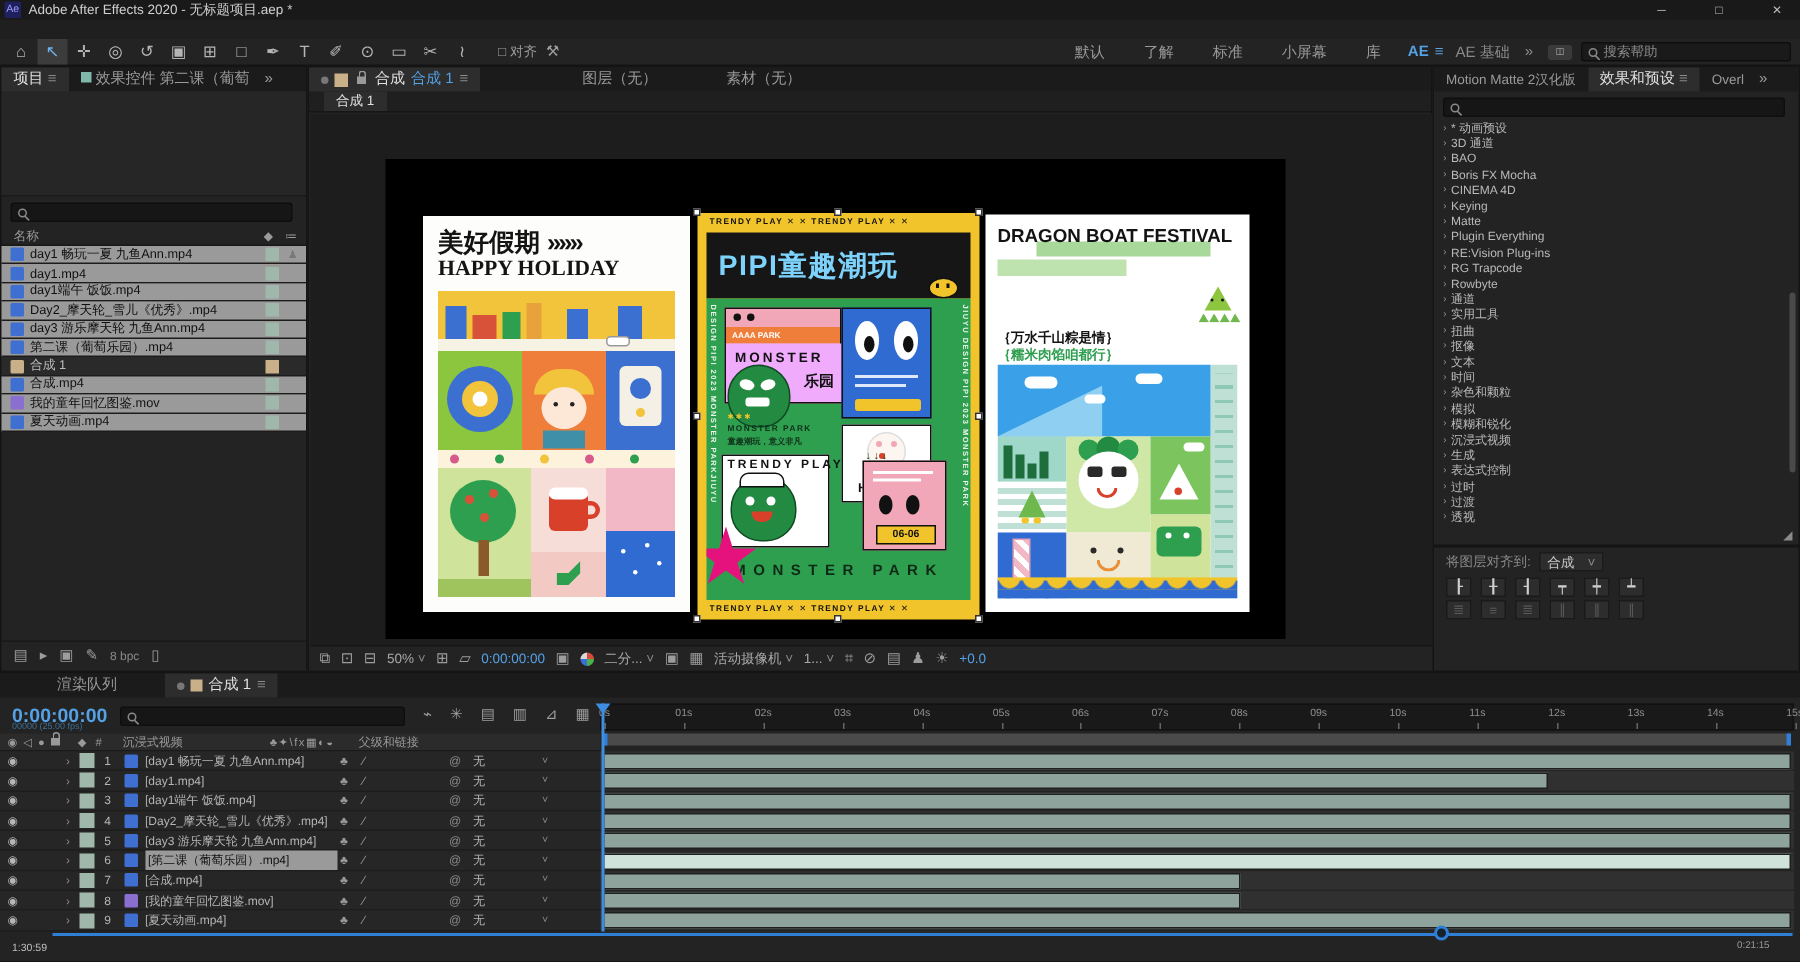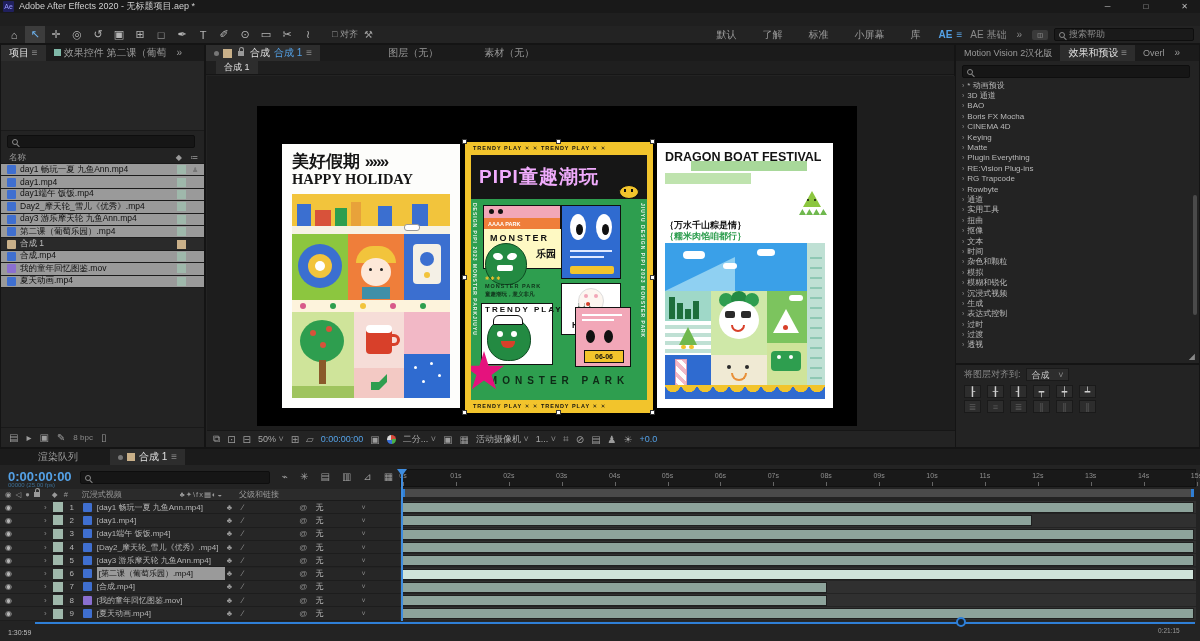--- a/index.html
+++ b/index.html
@@ -287,36 +287,36 @@
           <div class="abs" style="left:122px;top:172px;width:3px;height:3px;border-radius:50%;background:#fff;"></div>
           <div class="abs" style="left:138px;top:168px;width:3px;height:3px;border-radius:50%;background:#fff;"></div>
           <div class="abs" style="left:130px;top:186px;width:3px;height:3px;border-radius:50%;background:#fff;"></div>
           <div class="abs" style="left:146px;top:180px;width:3px;height:3px;border-radius:50%;background:#fff;"></div>
         </div>
       </div>
 
       <div class="abs" style="left:258px;top:66px;width:188px;height:271px;background:#f2c42c;">
         <div class="abs bandtxt" style="left:8px;top:3px;width:172px;">TRENDY PLAY   ✕   ✕   TRENDY PLAY   ✕   ✕</div>
         <div class="abs" style="left:6px;top:13px;width:176px;height:44px;background:#161616;">
-          <div class="abs" style="left:8px;top:9px;font-size:19px;font-weight:bold;color:#f0abfc;letter-spacing:1px;">PIPI童趣潮玩</div>
+          <div class="abs" style="left:8px;top:9px;font-size:19px;font-weight:bold;color:#7dd3fc;letter-spacing:1px;">PIPI童趣潮玩</div>
           <div class="abs" style="left:148px;top:30px;width:20px;height:14px;background:#f2c42c;border-radius:50%;border:1px solid #111;"></div>
           <div class="abs" style="left:153px;top:34px;width:2px;height:3px;background:#111;"></div>
           <div class="abs" style="left:160px;top:34px;width:2px;height:3px;background:#111;"></div>
         </div>
         <div class="abs" style="left:6px;top:57px;width:176px;height:201px;background:#2e9e4f;overflow:hidden;">
           <div class="abs vtext" style="left:1px;top:4px;height:195px;">DESIGN PIPI 2023 MONSTER PARKJIUYU</div>
           <div class="abs vtext" style="right:1px;top:4px;height:195px;">JIUYU DESIGN PIPI 2023 MONSTER PARK</div>
 
           <div class="abs" style="left:12px;top:6px;width:78px;height:64px;background:#f2a7b8;border:1px solid #111;">
             <div class="abs" style="left:5px;top:3px;width:5px;height:5px;border-radius:50%;background:#111;"></div>
             <div class="abs" style="left:14px;top:3px;width:5px;height:5px;border-radius:50%;background:#111;"></div>
             <div class="abs" style="left:0;top:12px;width:76px;height:11px;background:#ef7e3a;color:#fff;font-size:5.5px;font-weight:bold;display:flex;align-items:center;padding-left:4px;">
                 <span>AAAA PARK</span>
               </div>
-            <div class="abs" style="left:0;top:23px;width:92px;height:39px;background:#fef9c3;">
+            <div class="abs" style="left:0;top:23px;width:92px;height:39px;background:#f0abfc;">
               <div class="abs" style="left:6px;top:4px;font-size:9px;font-weight:bold;color:#111;letter-spacing:2px;">MONSTER</div>
               <div class="abs" style="left:52px;top:18px;font-size:10px;font-weight:bold;color:#111;">乐园</div>
             </div>
           </div>
 
           <div class="abs" style="left:14px;top:44px;width:42px;height:42px;border-radius:50% 50% 46% 46%;background:#238a42;border:1px solid #0e4a22;"></div>
           <div class="abs" style="left:22px;top:54px;width:10px;height:7px;border-radius:50%;background:#fff;transform:rotate(14deg);"></div>
           <div class="abs" style="left:36px;top:54px;width:10px;height:7px;border-radius:50%;background:#fff;transform:rotate(-14deg);"></div>
           <div class="abs" style="left:26px;top:66px;width:16px;height:6px;background:#fff;border-radius:2px;"></div>
 
@@ -459,21 +459,21 @@
       <span class="glyph">⊘</span>
       <span class="glyph">▤</span>
       <span class="glyph">♟</span>
       <span class="glyph">☀</span>
       <span class="blue">+0.0</span>
     </div>
   </div>
 
   <div class="abs panel" style="left:955px;top:44px;width:245px;height:320px;">
     <div class="row tabbar" style="height:16px;">
-      <span class="tab" style="font-size:9px;">Motion Vision 2汉化版</span>
+      <span class="tab" style="font-size:9px;">Motion Matte 2汉化版</span>
       <span class="tab active"><span>效果和预设</span> <span class="dim">≡</span></span>
       <span class="tab" style="font-size:9px;">Overl</span>
       <span class="tab" style="padding:0 2px;">»</span>
     </div>
     <div style="padding:4px 6px 2px;">
       <div class="searchbox" style="width:228px;">
         <span class="mag"></span>
       </div>
     </div>
     <div id="effects-list">

